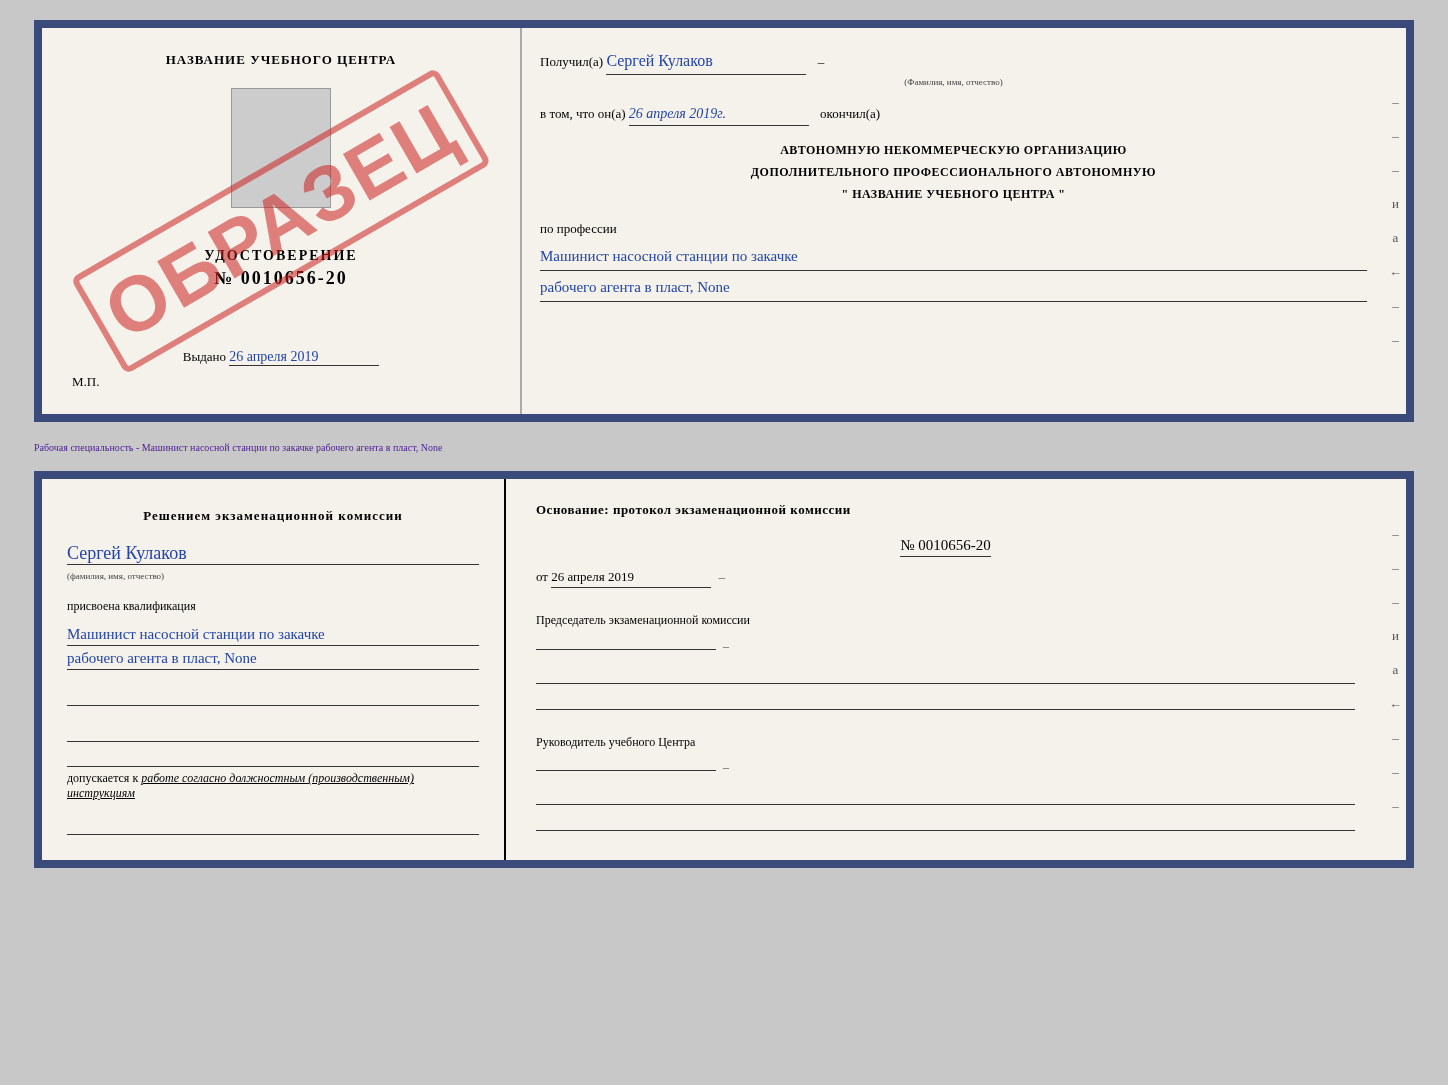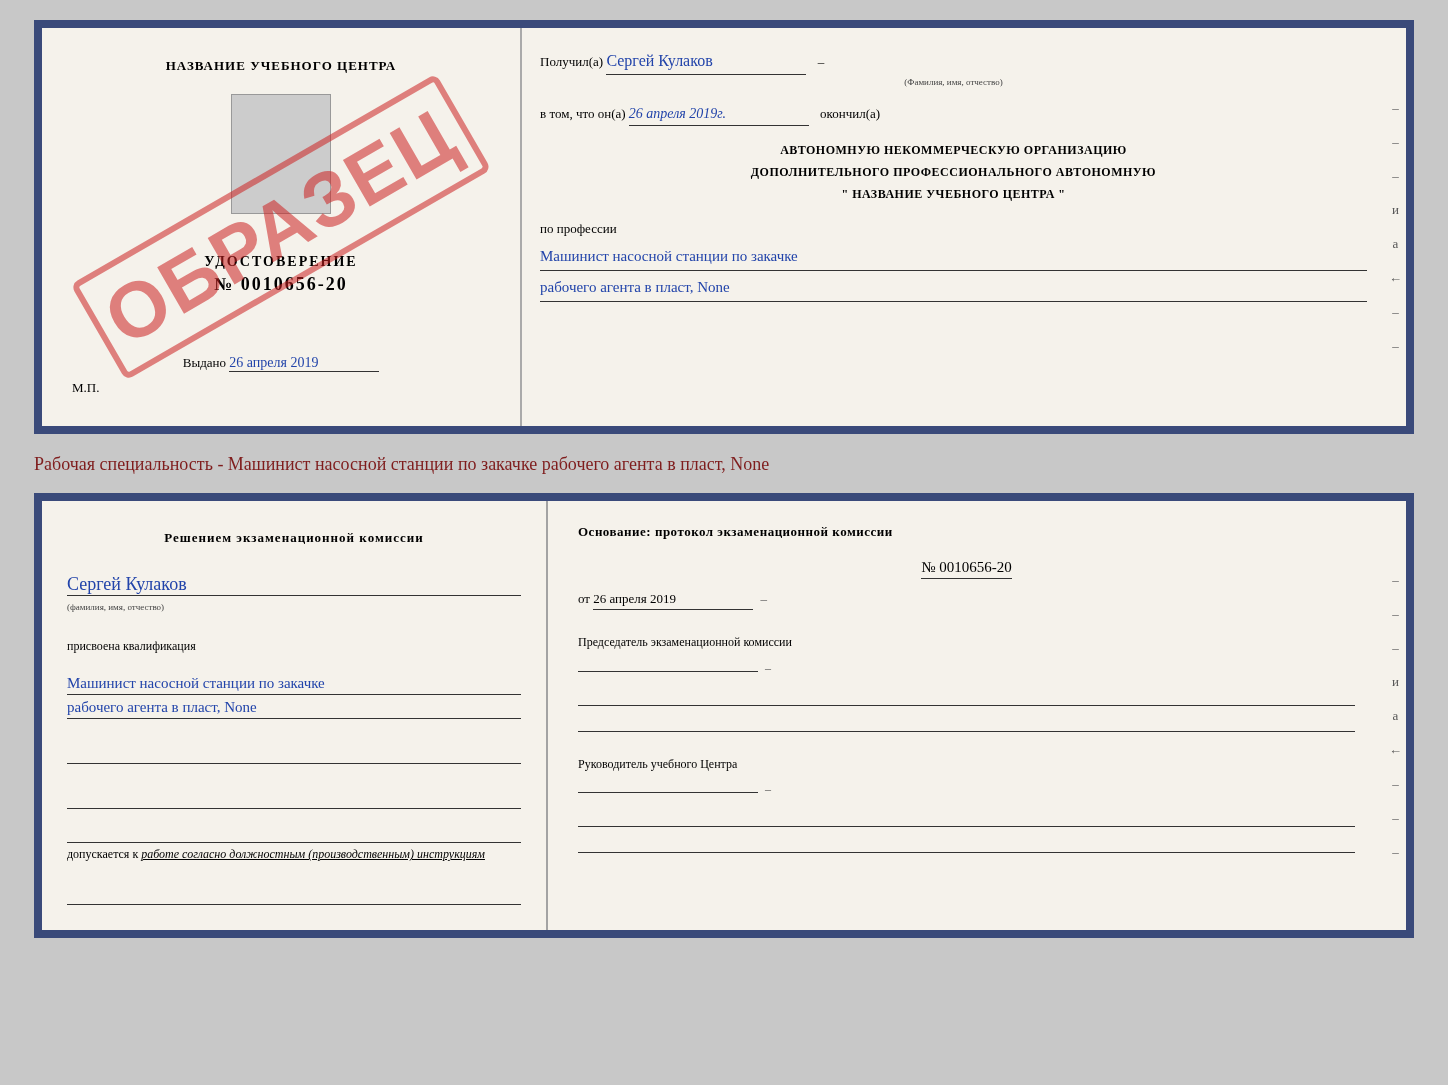--- a/index.html
+++ b/index.html
@@ -20,21 +20,21 @@
       width: 1380px;
       background: #f5f2eb;
       border: 8px solid #3a4a7a;
       display: flex;
       position: relative;
     }
 
     .cert-left {
       width: 480px;
       border-right: 2px solid #aaa;
-      padding: 30px 20px;
+      padding: 24px 20px;
       display: flex;
       flex-direction: column;
       align-items: center;
       position: relative;
     }
 
     .cert-right {
       flex: 1;
       padding: 20px 18px;
       display: flex;
@@ -149,40 +149,40 @@
       color: #2244aa;
       border-bottom: 1px solid #333;
       display: block;
       margin-top: 4px;
       padding-bottom: 2px;
     }
 
     
     .subtitle-text {
       width: 1380px;
-      font-size: 18px;
-      color: #7f1d1d;
+      font-size: 10px;
+      color: #4c1d95;
       padding: 4px 0 2px 0;
     }
 
     
     .certificate-bottom {
       width: 1380px;
       background: #f5f2eb;
       border: 8px solid #3a4a7a;
       display: flex;
     }
 
     .bottom-left {
-      width: 506px;
-      border-right: 2px solid #a3a3a3;
+      width: 464px;
+      border-right: 2px solid #000000;
       padding: 25px 25px;
       display: flex;
       flex-direction: column;
-      gap: 17px;
+      gap: 8px;
     }
 
     .bottom-right {
       flex: 1;
       padding: 19px 30px;
       display: flex;
       flex-direction: column;
       gap: 12px;
     }
 

